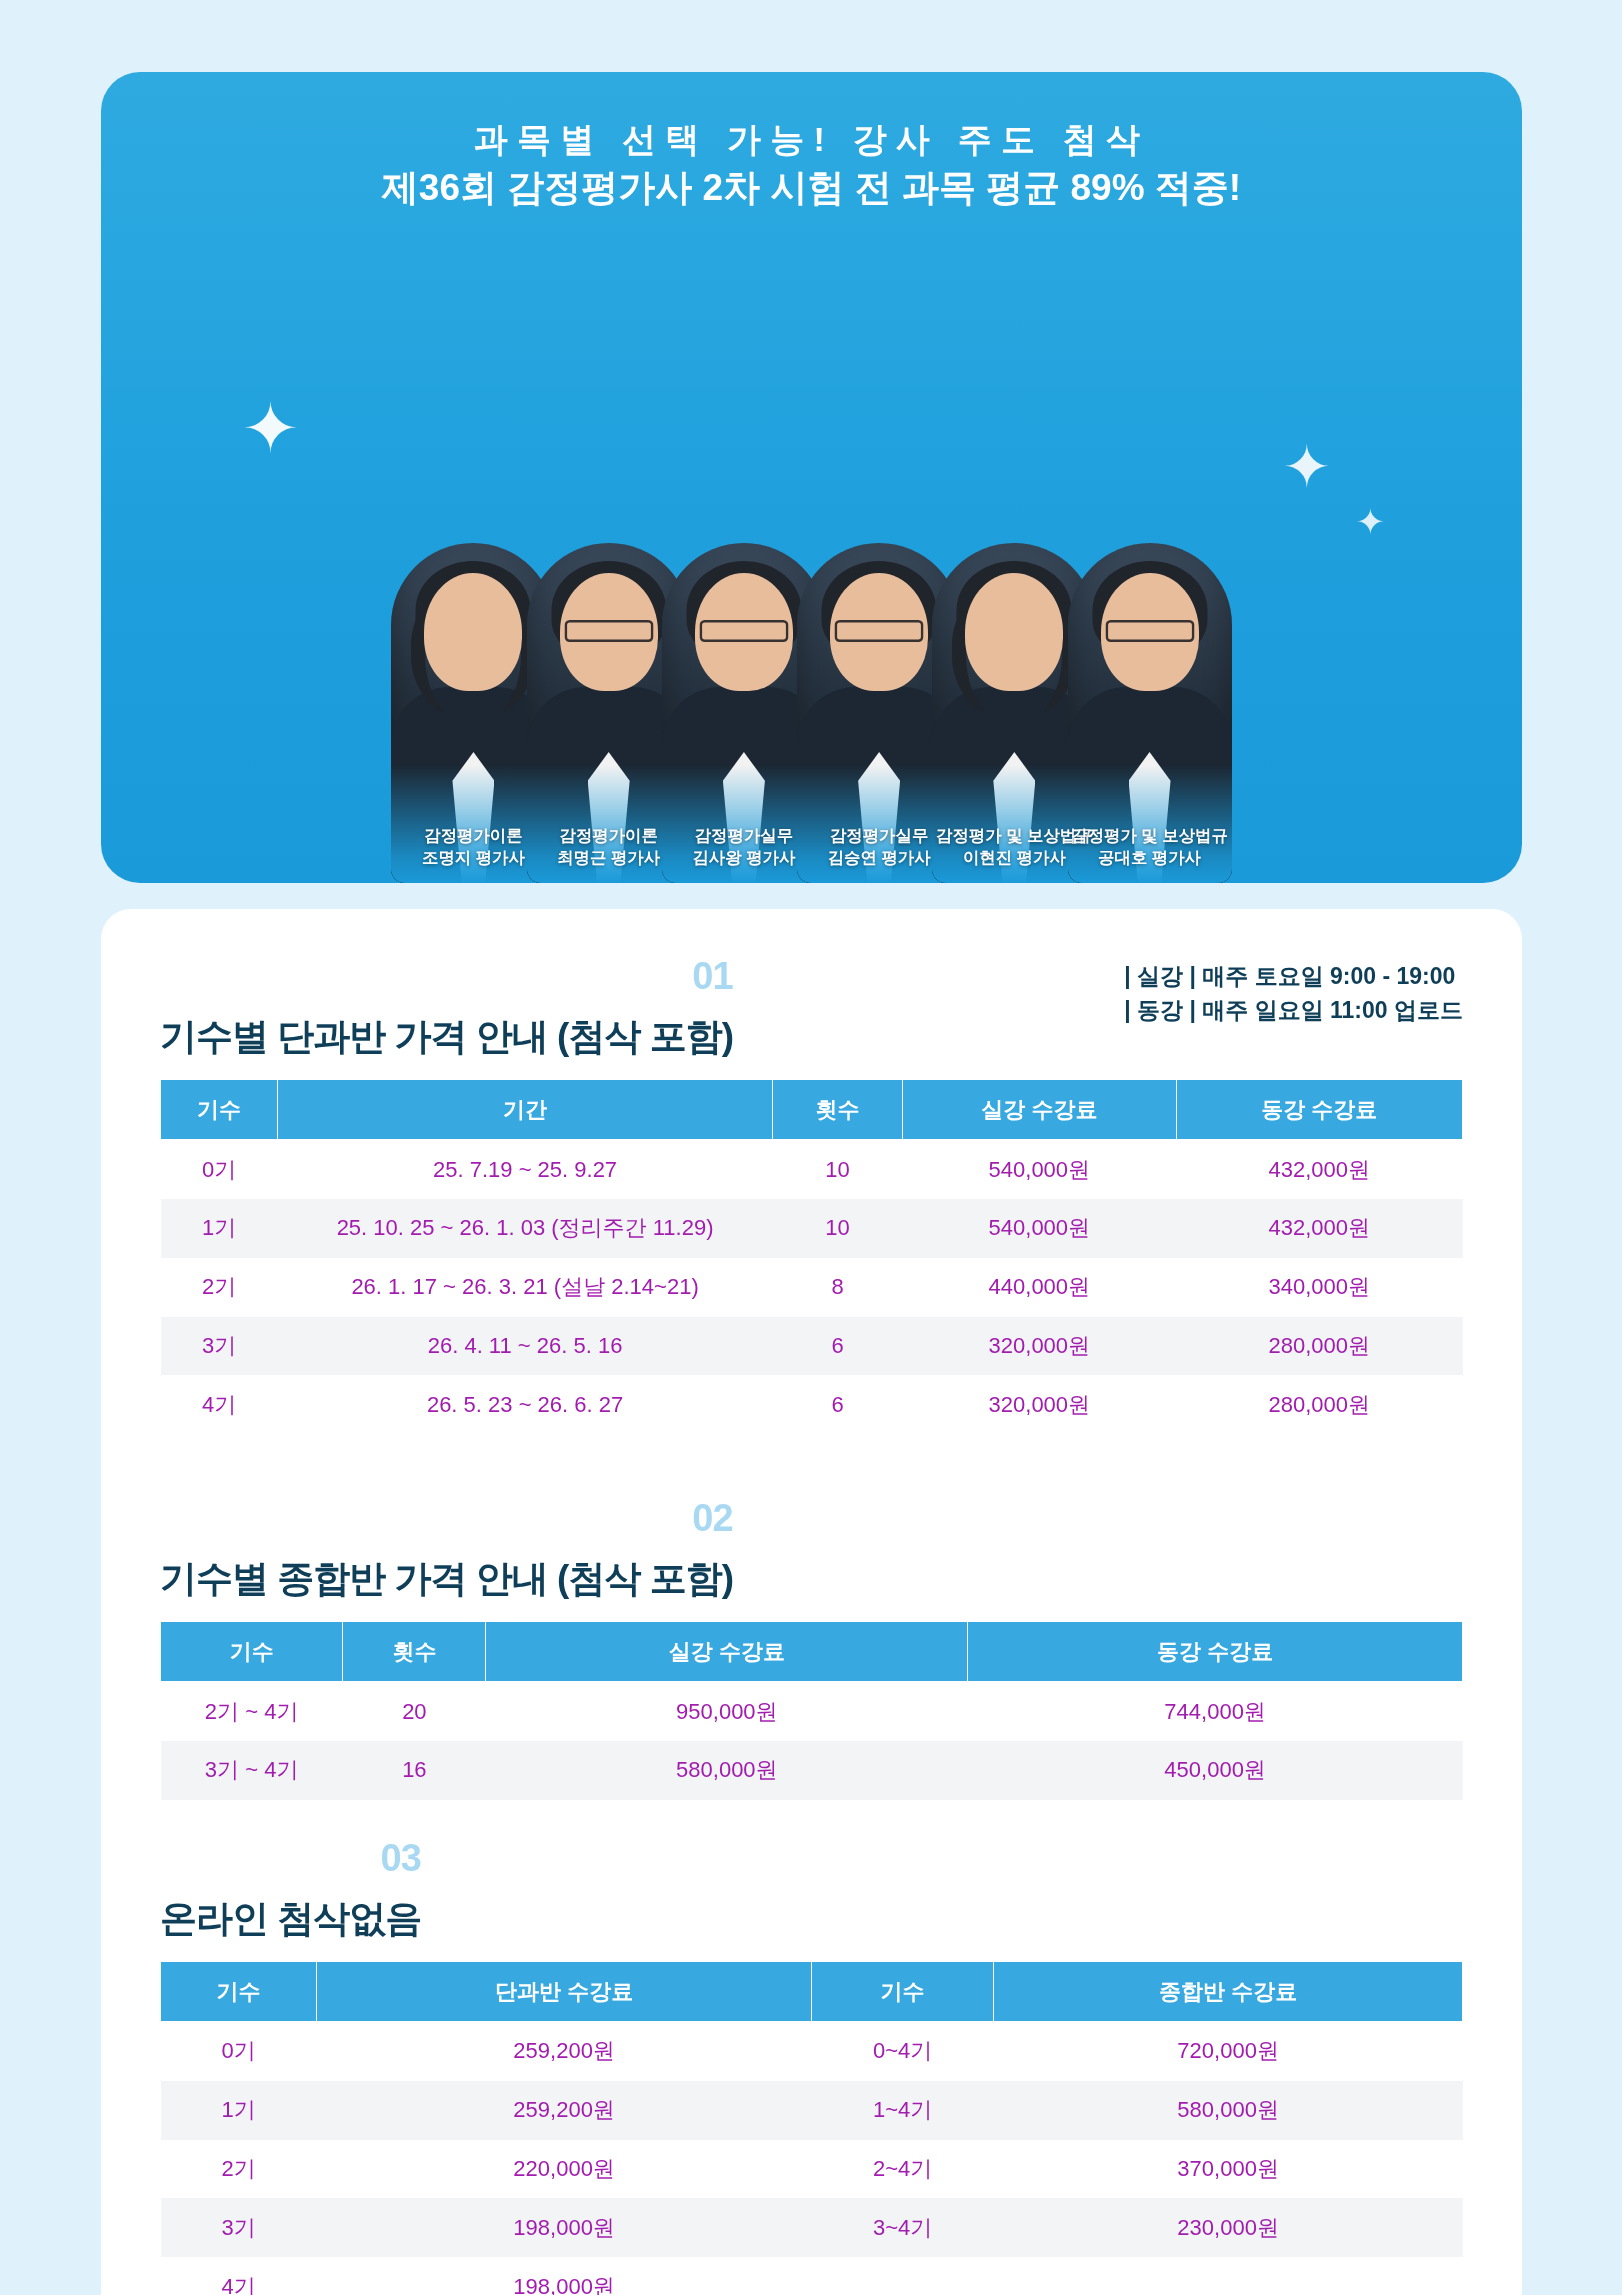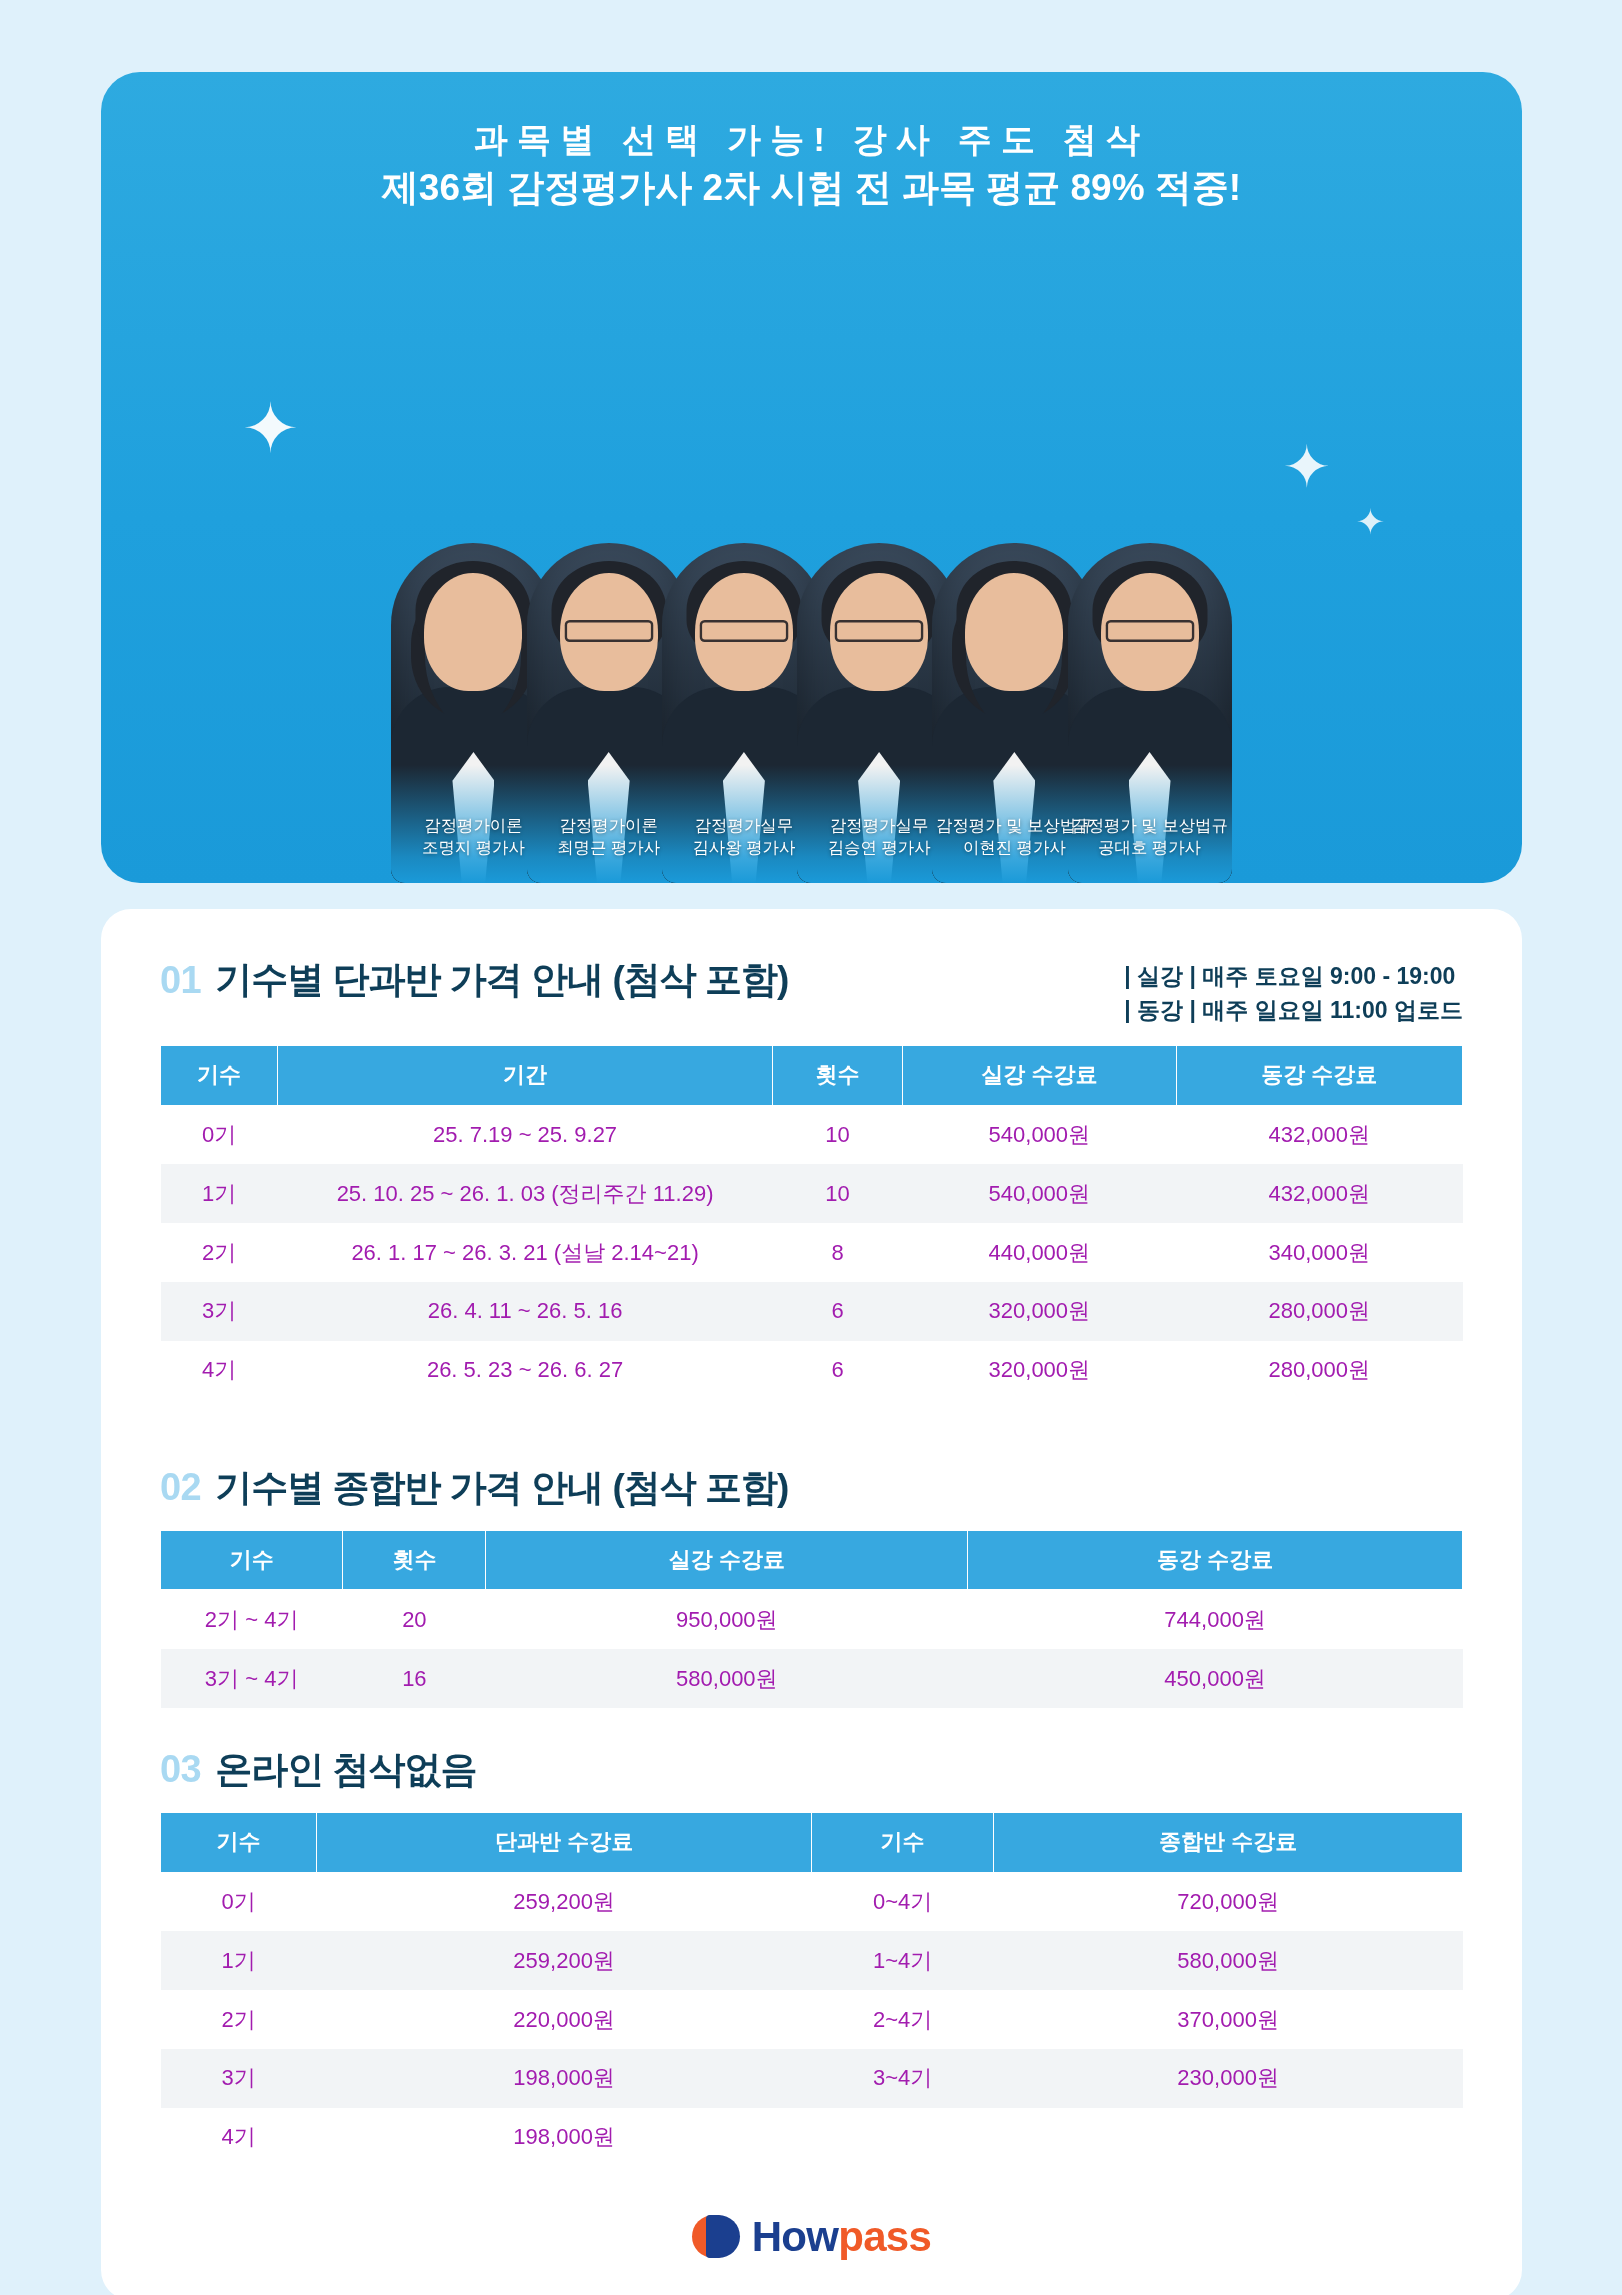--- a/index.html
+++ b/index.html
@@ -184,44 +184,45 @@
     height: 118px;
     background: linear-gradient(180deg, rgba(26,154,217,0) 0%, rgba(26,154,217,.85) 78%, rgba(26,154,217,1) 100%);
   }
   .instructor .caption {
     position: relative;
     z-index: 3;
     text-align: center;
     color: #ffffff;
     font-size: 16.4px;
     line-height: 1.34;
-    font-weight: 400;
-    padding-bottom: 24px;
+    font-weight: 700;
+    padding-bottom: 14px;
     text-shadow: 0 1.3px 3.9px rgba(0,0,0,.45);
     white-space: nowrap;
   }
 
   
   .card {
     margin-top: 26px;
     background: #ffffff;
     border-radius: 30px;
     padding: 46px 59px 39px 59px;
     box-sizing: border-box;
   }
 
   .sec-head {
     display: flex;
     align-items: flex-start;
     justify-content: space-between;
   }
   .sec-title-wrap {
     display: flex;
-    align-items: center;
+    align-items: flex-end;
     gap: 14.4px;
+    flex-direction: column;
   }
   .sec-num {
     color: #a9d9f2;
     font-size: 38px;
     font-weight: 800;
     letter-spacing: -0.7px;
   }
   .sec-title {
     color: #0e3e58;
     font-size: 37px;

